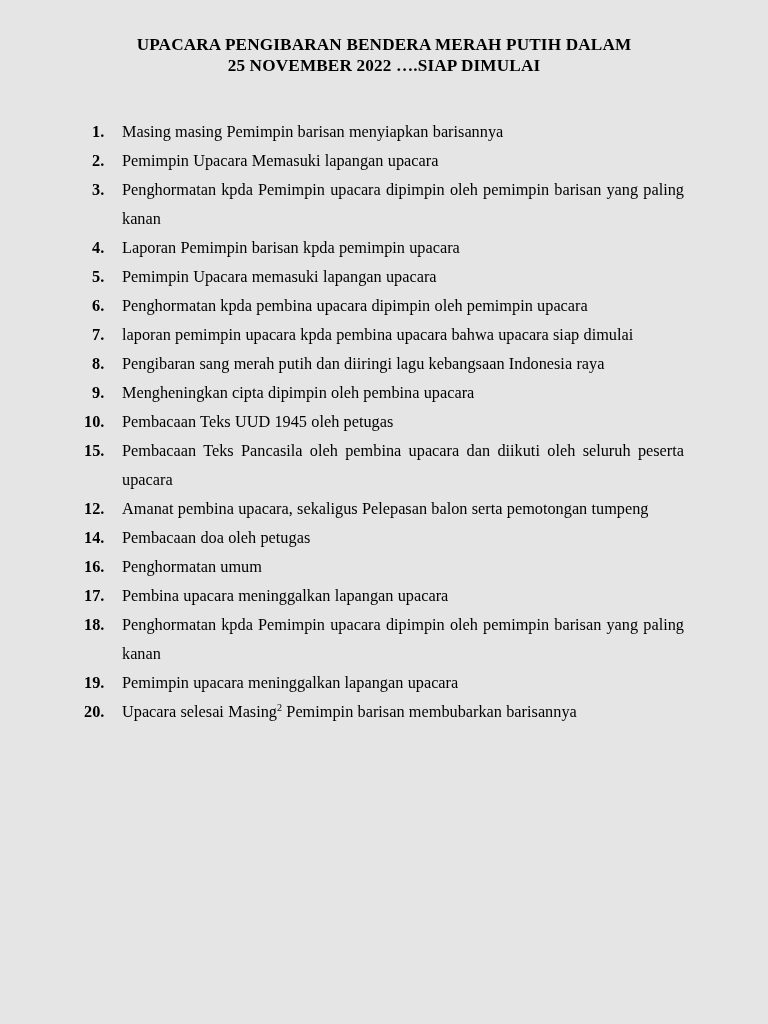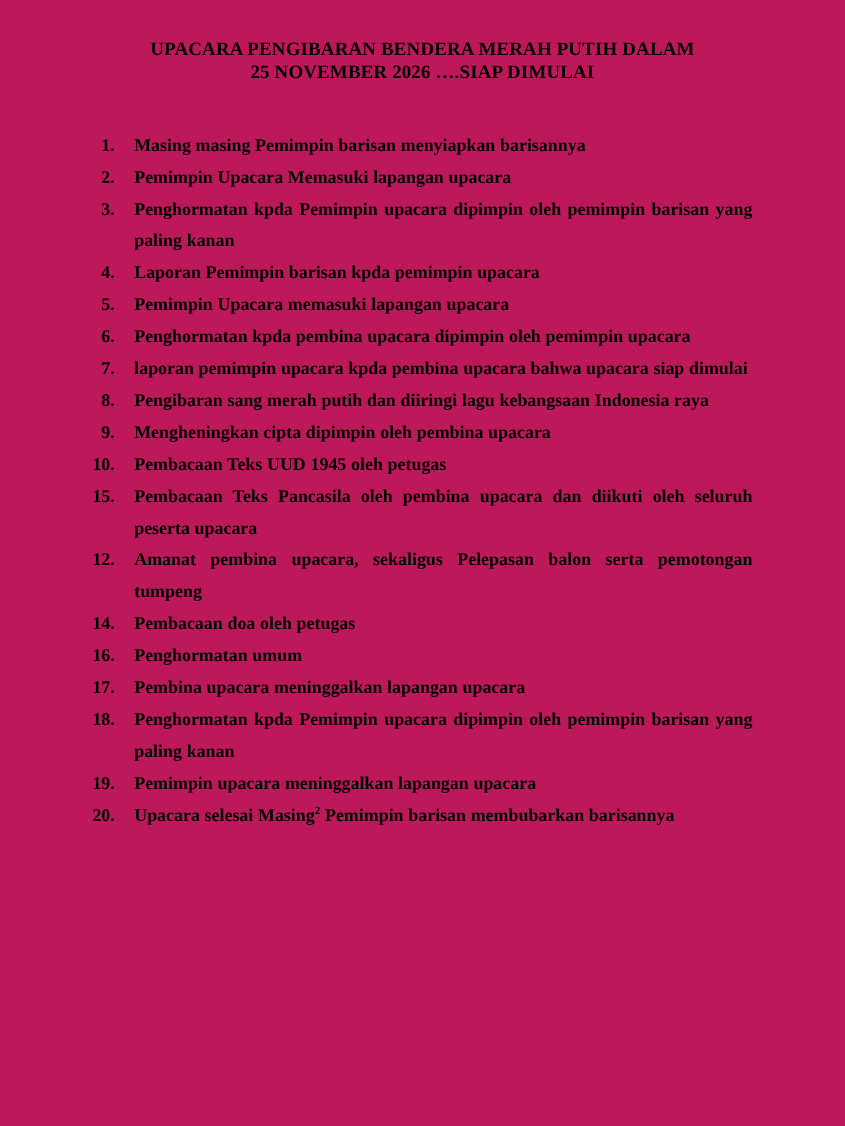--- a/index.html
+++ b/index.html
@@ -17,21 +17,21 @@
     color: #000000;
     -webkit-font-smoothing: antialiased;
   }
 
   .page {
     position: absolute;
     left: 0;
     top: 0;
     width: 768px;
     height: 1024px;
-    background: #be185d;
+    background: #e5e5e5;
   }
 
   
   .title-block {
     position: absolute;
     left: 84px;
     top: 34px;
     width: 600px;
     text-align: center;
   }
@@ -67,21 +67,21 @@
     font-size: 16.3px;
     line-height: 29px;
     text-align: left;
     white-space: pre;
   }
   
   .item-number.narrow {
     padding-left: 8px;
   }
   .item-text {
-    font-weight: bold;
+    font-weight: normal;
     font-size: 16.3px;
     line-height: 29px;
     text-align: justify;
     text-justify: inter-word;
     color: #000000;
     word-spacing: 0.2px;
   }
   
 
   sup.sq {
@@ -90,21 +90,21 @@
     line-height: 0;
   }
 </style>
 </head>
 <body>
 
 <div class="page">
 
   <div class="title-block">
     <div class="title-line">UPACARA PENGIBARAN BENDERA MERAH PUTIH DALAM</div>
-    <div class="title-line">25 NOVEMBER 2026 ….SIAP DIMULAI</div>
+    <div class="title-line">25 NOVEMBER 2022 ….SIAP DIMULAI</div>
   </div>
 
   <div class="list">
 
     <div class="list-item">
       <span class="item-number narrow">1.</span>
       <div class="item-text">Masing masing Pemimpin barisan menyiapkan barisannya</div>
     </div>
 
     <div class="list-item">

